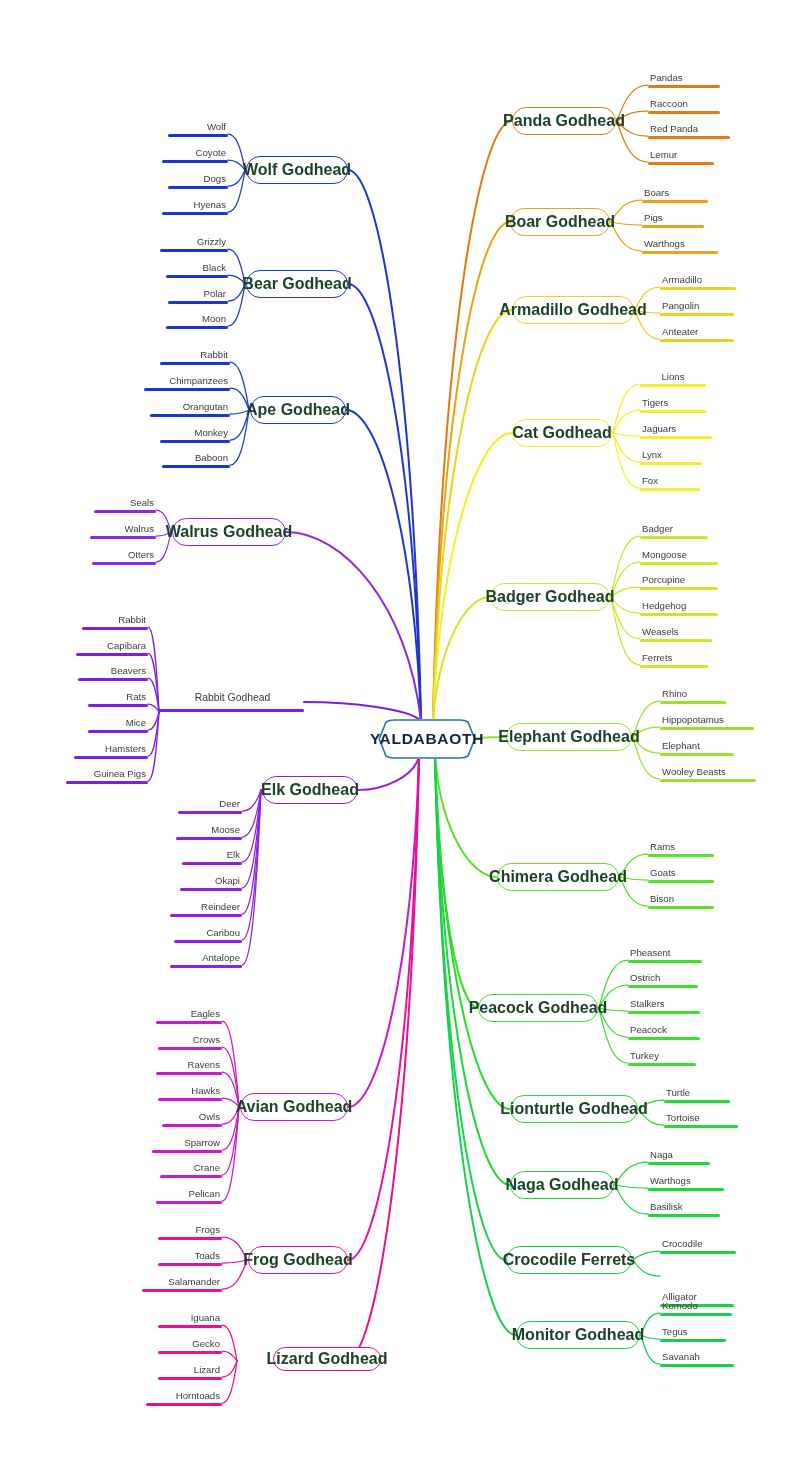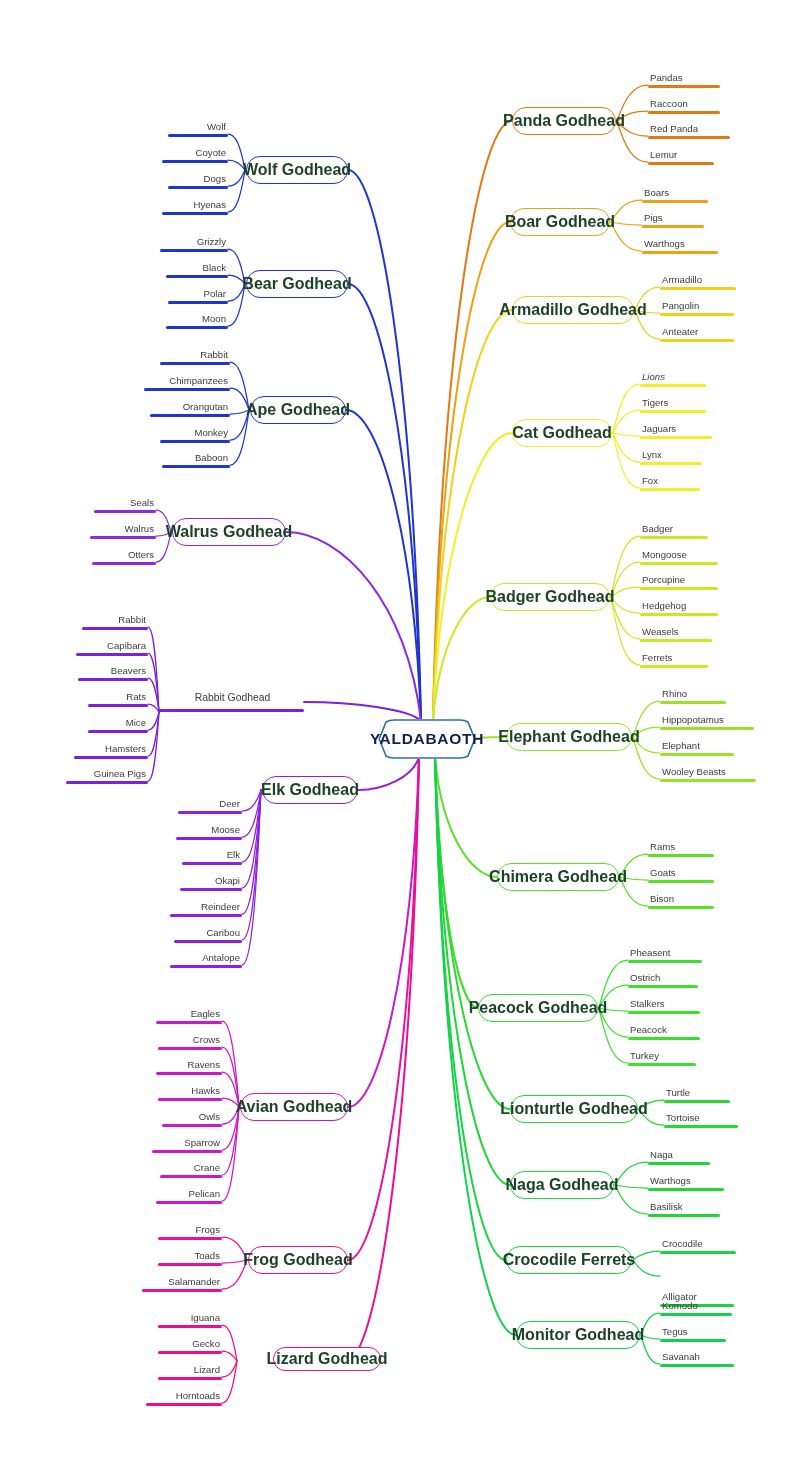--- a/index.html
+++ b/index.html
@@ -466,21 +466,21 @@
         <div class="leaf-rule" style="background: rgb(237, 210, 26);"></div>
       </div>
       <div class="leaf-node" style="left: 660px; top: 324px; width: 74px; height: 18px;">
         <div class="leaf-label" style="text-align: left;">Anteater</div>
         <div class="leaf-rule" style="background: rgb(237, 210, 26);"></div>
       </div>
       <div class="branch-node" style="left: 512px; top: 419px; width: 100px; height: 28px; border-color: rgb(241, 240, 38);">
         <span>Cat Godhead</span>
       </div>
       <div class="leaf-node" style="left: 640px; top: 369px; width: 66px; height: 18px;">
-        <div class="leaf-label" style="text-align: left; font-style: italic;">Lions</div>
+        <div class="leaf-label" style="text-align: center;">Lions</div>
         <div class="leaf-rule" style="background: rgb(241, 240, 38);"></div>
       </div>
       <div class="leaf-node" style="left: 640px; top: 395px; width: 66px; height: 18px;">
         <div class="leaf-label" style="text-align: left;">Tigers</div>
         <div class="leaf-rule" style="background: rgb(241, 240, 38);"></div>
       </div>
       <div class="leaf-node" style="left: 640px; top: 421px; width: 72px; height: 18px;">
         <div class="leaf-label" style="text-align: left;">Jaguars</div>
         <div class="leaf-rule" style="background: rgb(241, 240, 38);"></div>
       </div>

